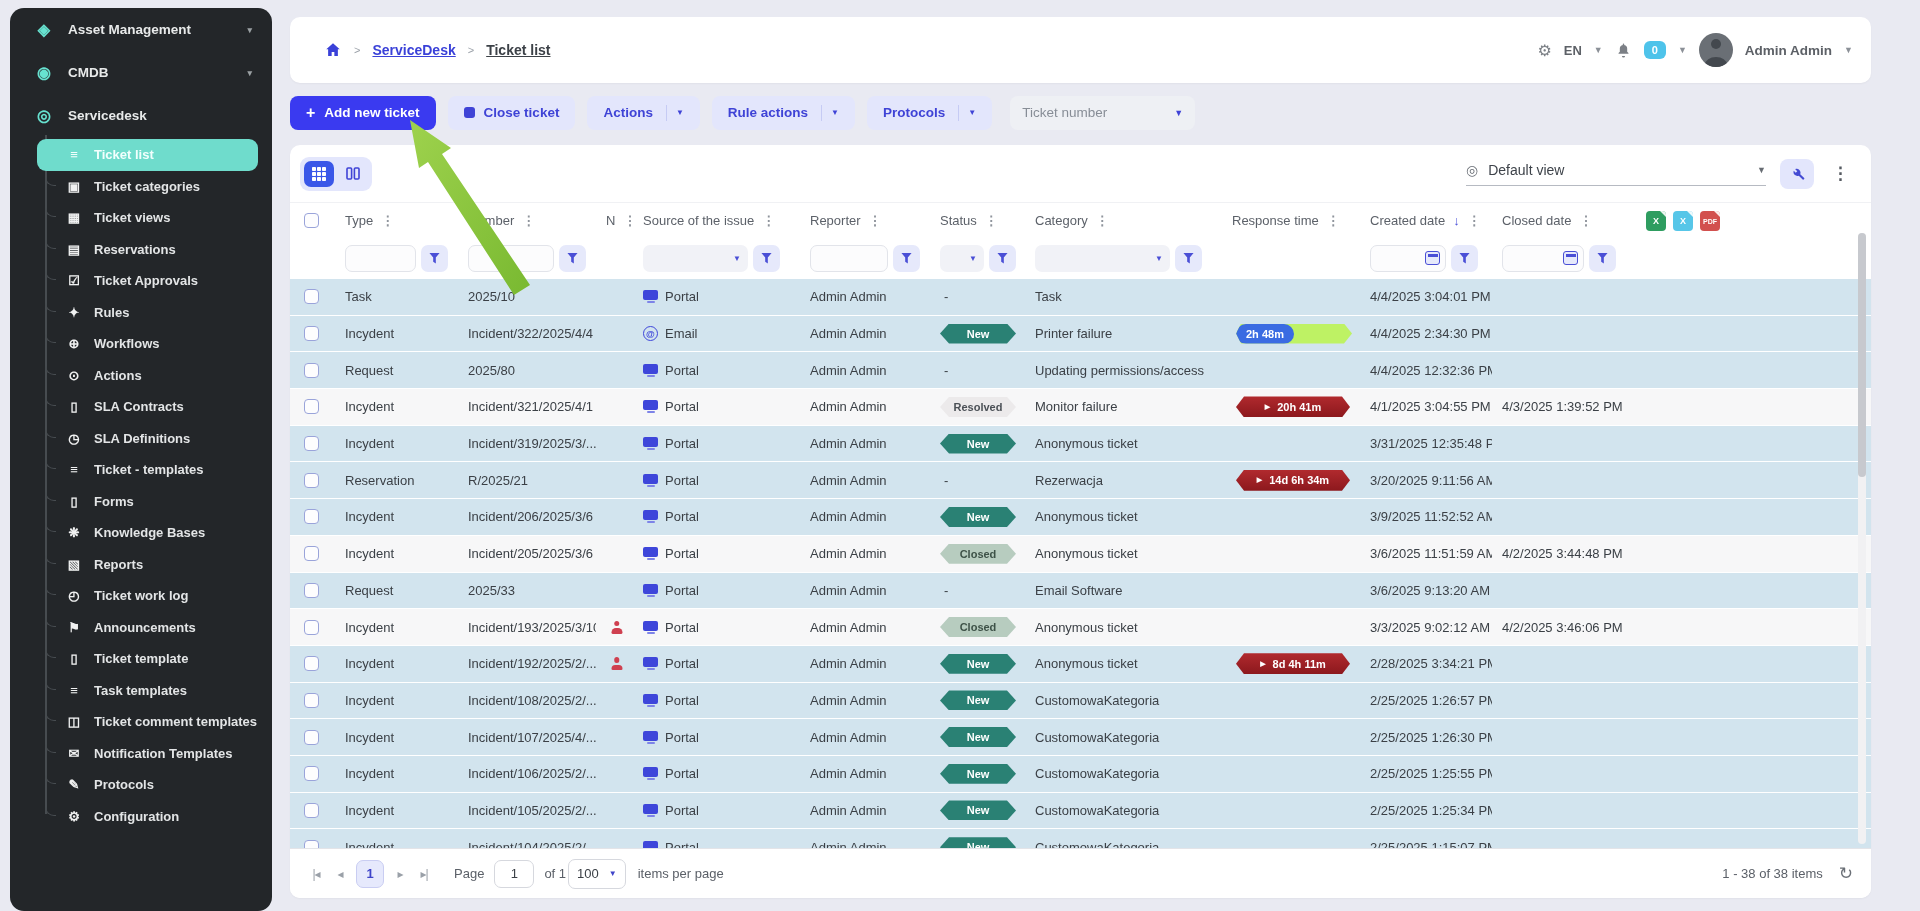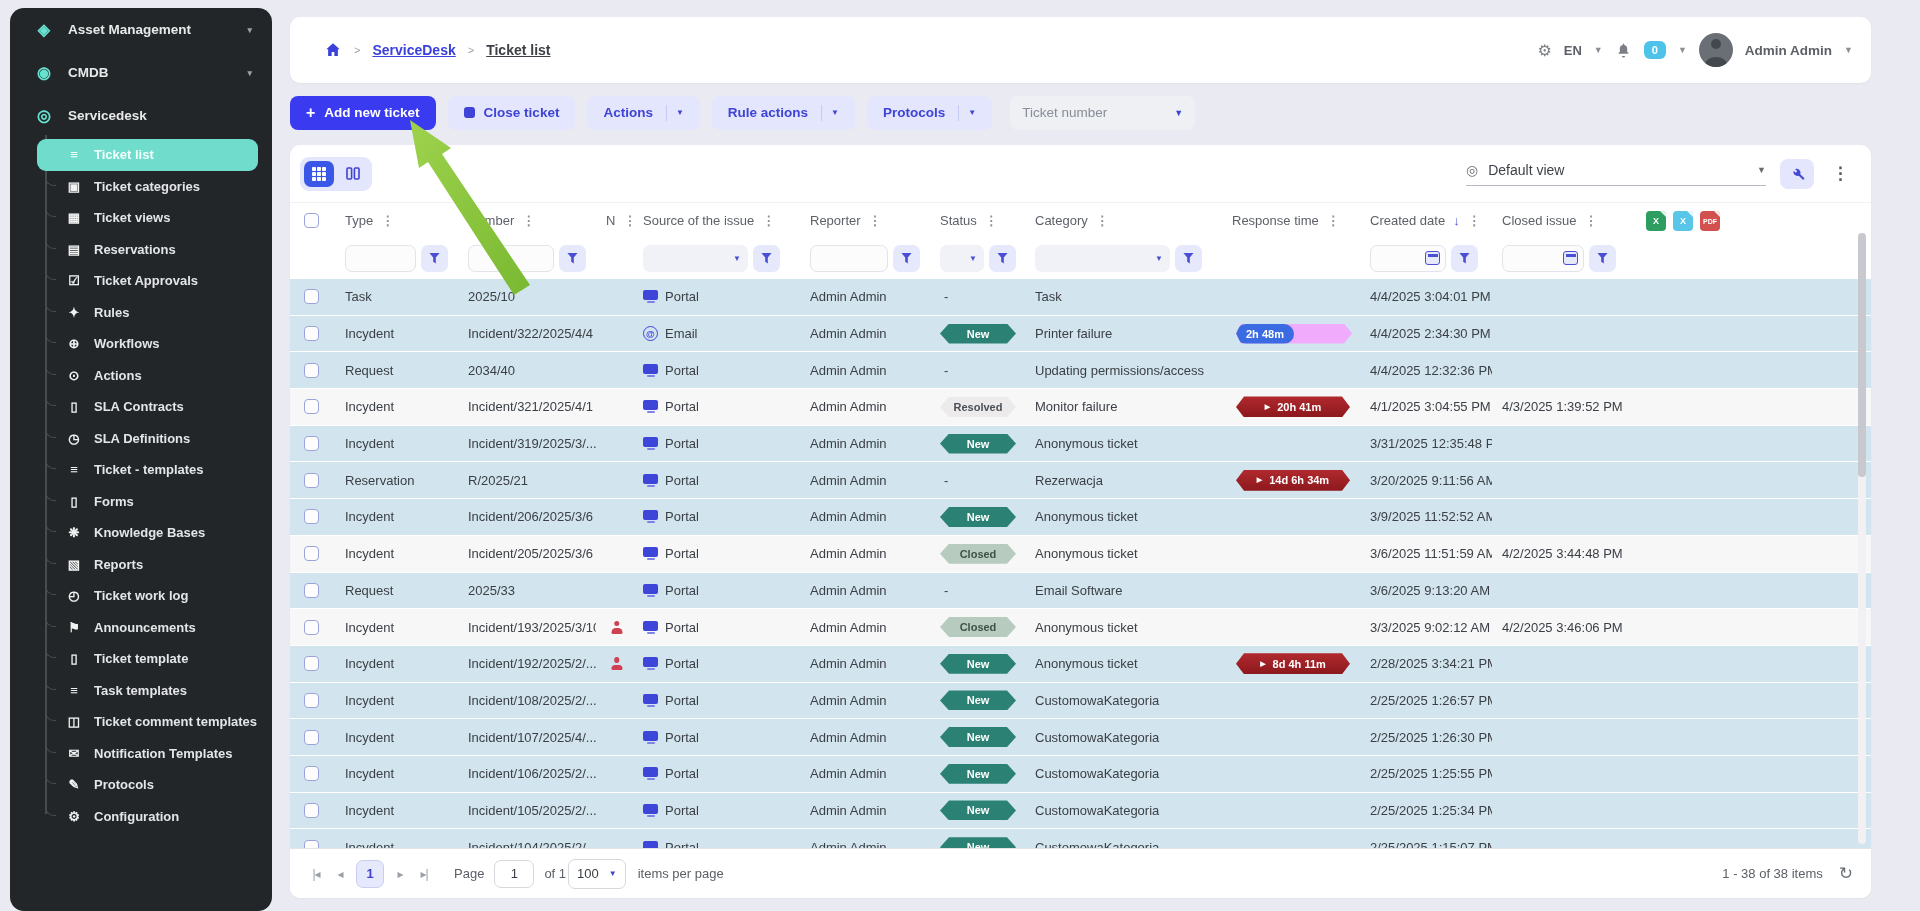--- a/index.html
+++ b/index.html
@@ -86,21 +86,21 @@
   .cell{display:flex;align-items:center;gap:7px;box-sizing:border-box;padding-left:10px;font-size:13px;color:#3b4046;white-space:nowrap;overflow:hidden;flex:0 0 auto;}
   .cb-cell{padding-left:14px;}
   .cbx{width:15px;height:15px;border:1.5px solid #9aa4da;border-radius:4px;background:#fdfdfe;display:inline-block;cursor:pointer;box-sizing:border-box;}
   .dash{padding-left:4px;}
   .badge{min-width:76px;height:20px;display:inline-flex;align-items:center;justify-content:center;font-size:11px;font-weight:700;clip-path:polygon(9px 0,calc(100% - 9px) 0,100% 50%,calc(100% - 9px) 100%,9px 100%,0 50%);padding:0 6px;box-sizing:border-box;}
   .b-new{background:#2a8174;color:#fff;}
   .b-resolved{background:#eceaeb;color:#4b5056;}
   .b-closed{background:#b7ccbf;color:#3e5248;}
   .chip-red{width:114px;height:21px;background:linear-gradient(180deg,#b12a2e,#8c181d);color:#fff;font-size:11px;font-weight:700;display:inline-flex;align-items:center;justify-content:center;gap:7px;clip-path:polygon(8px 0,calc(100% - 8px) 0,100% 50%,calc(100% - 8px) 100%,8px 100%,0 50%);}
   .play{font-size:7px;}
-  .chip-progress{position:relative;width:116px;height:20px;background:#f0abfc;clip-path:polygon(5px 0,calc(100% - 8px) 0,100% 50%,calc(100% - 8px) 100%,5px 100%,0 50%);display:inline-flex;align-items:center;}
+  .chip-progress{position:relative;width:116px;height:20px;background:#bef264;clip-path:polygon(5px 0,calc(100% - 8px) 0,100% 50%,calc(100% - 8px) 100%,5px 100%,0 50%);display:inline-flex;align-items:center;}
   .pill{background:#3a6be2;color:#fff;font-size:11px;font-weight:700;border-radius:10px;height:20px;display:inline-flex;align-items:center;padding:0 10px;}
 
   .person-icon{position:relative;width:13px;height:13px;display:inline-block;}
   .person-icon::before{content:"";position:absolute;top:0;left:50%;transform:translateX(-50%);width:5.5px;height:5.5px;border-radius:50%;background:#cf4050;}
   .person-icon::after{content:"";position:absolute;bottom:0;left:50%;transform:translateX(-50%);width:11px;height:5.5px;border-radius:5.5px 5.5px 2px 2px;background:#cf4050;}
   .portal-icon{position:relative;width:15px;height:13px;display:inline-block;flex:0 0 15px;}
   .portal-icon::before{content:"";position:absolute;top:0;left:0;width:15px;height:10px;border-radius:2px;background:#3e46da;}
   .portal-icon::after{content:"";position:absolute;bottom:0;left:3.5px;width:8px;height:2px;background:#7d83e8;border-radius:1px;}
   .email-icon{width:15px;height:15px;border:1.6px solid #3e46da;border-radius:50%;color:#3e46da;font-size:9px;font-weight:700;display:inline-flex;align-items:center;justify-content:center;box-sizing:border-box;flex:0 0 15px;}
 
@@ -397,21 +397,21 @@
         <div class="hcol" style="width:138px">
           <span>Response time</span>
           <span class="dots">⋮</span>
         </div>
         <div class="hcol" style="width:132px">
           <span>Created date</span>
           <span class="sort">↓</span>
           <span class="dots">⋮</span>
         </div>
         <div class="hcol" style="width:138px">
-          <span>Closed issue</span>
+          <span>Closed date</span>
           <span class="dots">⋮</span>
         </div>
         <div class="hcol" style="width:105px"></div>
       </div>
     <div id="tfilters" class="tfilters">
         <div class="fcol" style="width:45px"></div>
         <div class="fcol" style="width:123px">
           <input class="finput" style="width: 71px;">
           <button class="fbtn">
             <span class="funnel"></span>
@@ -518,21 +518,21 @@
           </div>
           <div class="cell" style="width:132px">4/4/2025 2:34:30 PM</div>
           <div class="cell" style="width:138px"></div>
           <div class="cell" style="width:105px"></div>
         </div>
         <div class="row blue">
           <div class="cell cb-cell" style="width:45px">
             <span class="cbx"></span>
           </div>
           <div class="cell" style="width:123px">Request</div>
-          <div class="cell" style="width:138px">2034/40</div>
+          <div class="cell" style="width:138px">2025/80</div>
           <div class="cell" style="width:37px;padding-left:4px;justify-content:center"></div>
           <div class="cell" style="width:167px">
             <span class="portal-icon"></span>
             <span>Portal</span>
           </div>
           <div class="cell" style="width:130px">Admin Admin</div>
           <div class="cell" style="width:95px">
             <span class="dash">-</span>
           </div>
           <div class="cell" style="width:197px">Updating permissions/access</div>

